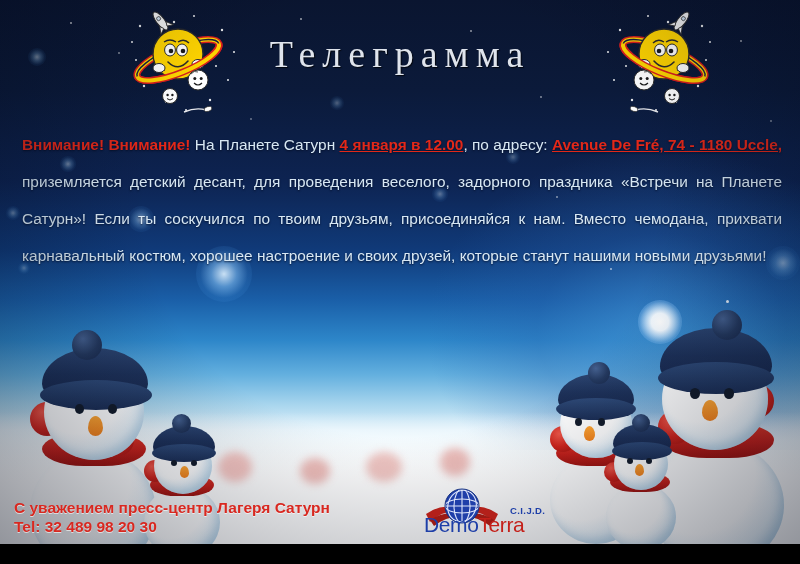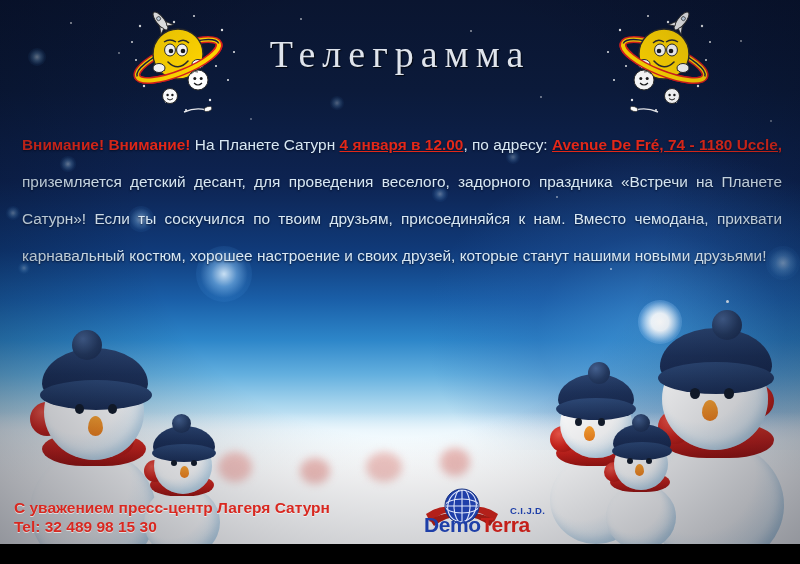--- a/index.html
+++ b/index.html
@@ -218,21 +218,21 @@
     left: 86px; top: 21px;
     font-size: 9.5px;
     font-weight: bold;
     color: #1e3fa8;
     letter-spacing: 0.4px;
   }
   .logo-word {
     position: absolute;
     left: 0px; top: 29px;
     font-size: 21px;
-    font-weight: bold;
+    font-weight: normal;
     letter-spacing: -0.4px;
     font-family: "Liberation Sans", sans-serif;
   }
   .logo-demo { color: #1e3fa8; }
   .logo-terra { color: #c4201a; }
 </style>
 </head>
 <body>
 
 <div id="poster">
@@ -485,21 +485,21 @@
     <div class="sm-pom" style="left:30px; top:-8px;  width:18px; height:18px;"></div>
     <div class="sm-eye" style="left:25px; top:36px;  width:6px; height:6px;"></div>
     <div class="sm-eye" style="left:44px; top:36px;  width:6px; height:6px;"></div>
     <div class="sm-nose" style="left:33px; top:42px;  width:9px; height:12px;"></div>
   </div>
 
   <div class="vignette"></div>
 
   <div class="footer">
     <div>С уважением пресс-центр Лагеря Сатурн</div>
-    <div>Tel: 32 489 98 15 30</div>
+    <div>Tel: 32 489 98 20 30</div>
   </div>
 
   <div class="logo">
     <svg viewBox="0 0 160 54" width="160" height="54" style="position:absolute;left:0;top:0;">
 
       <path d="M2 30 q20 -14 38 -2 q-18 -4 -34 10 Z" fill="#b3201a"></path>
       <path d="M74 30 q-20 -14 -38 -2 q18 -4 34 10 Z" fill="#b3201a"></path>
       <path d="M6 36 q18 -12 34 -3 q-16 -2 -30 9 Z" fill="#9c1a14"></path>
       <path d="M70 36 q-18 -12 -34 -3 q16 -2 30 9 Z" fill="#9c1a14"></path>
 

